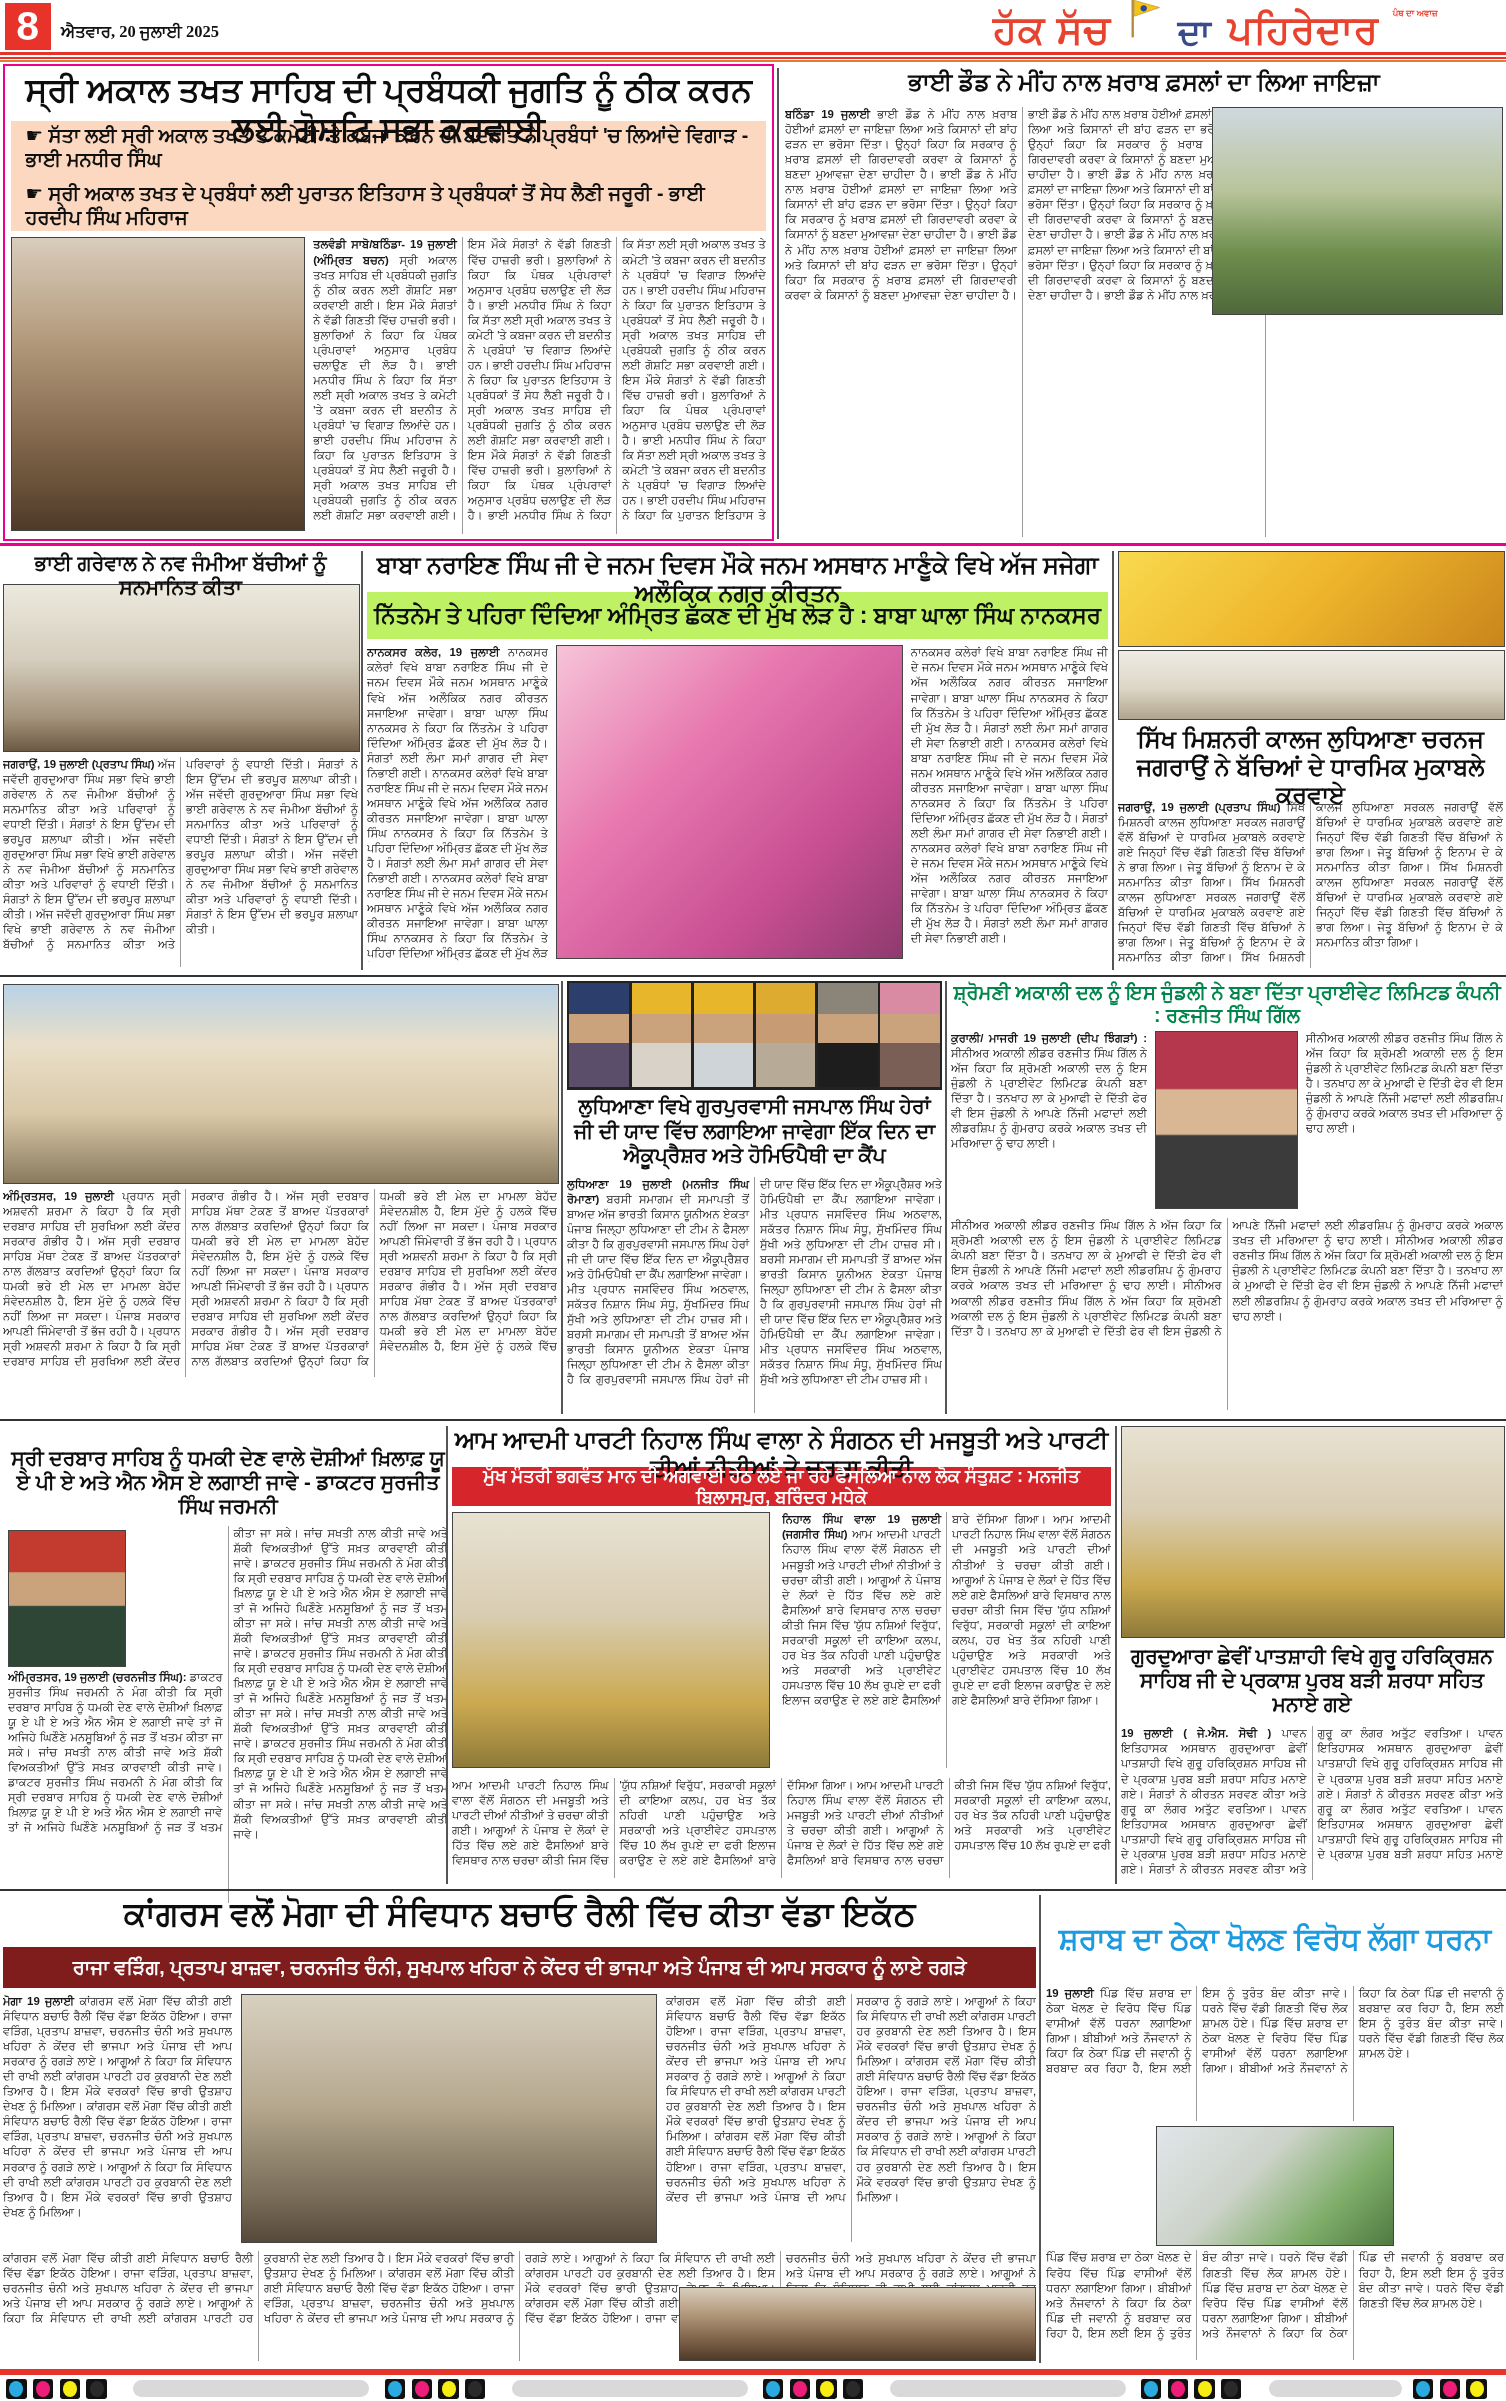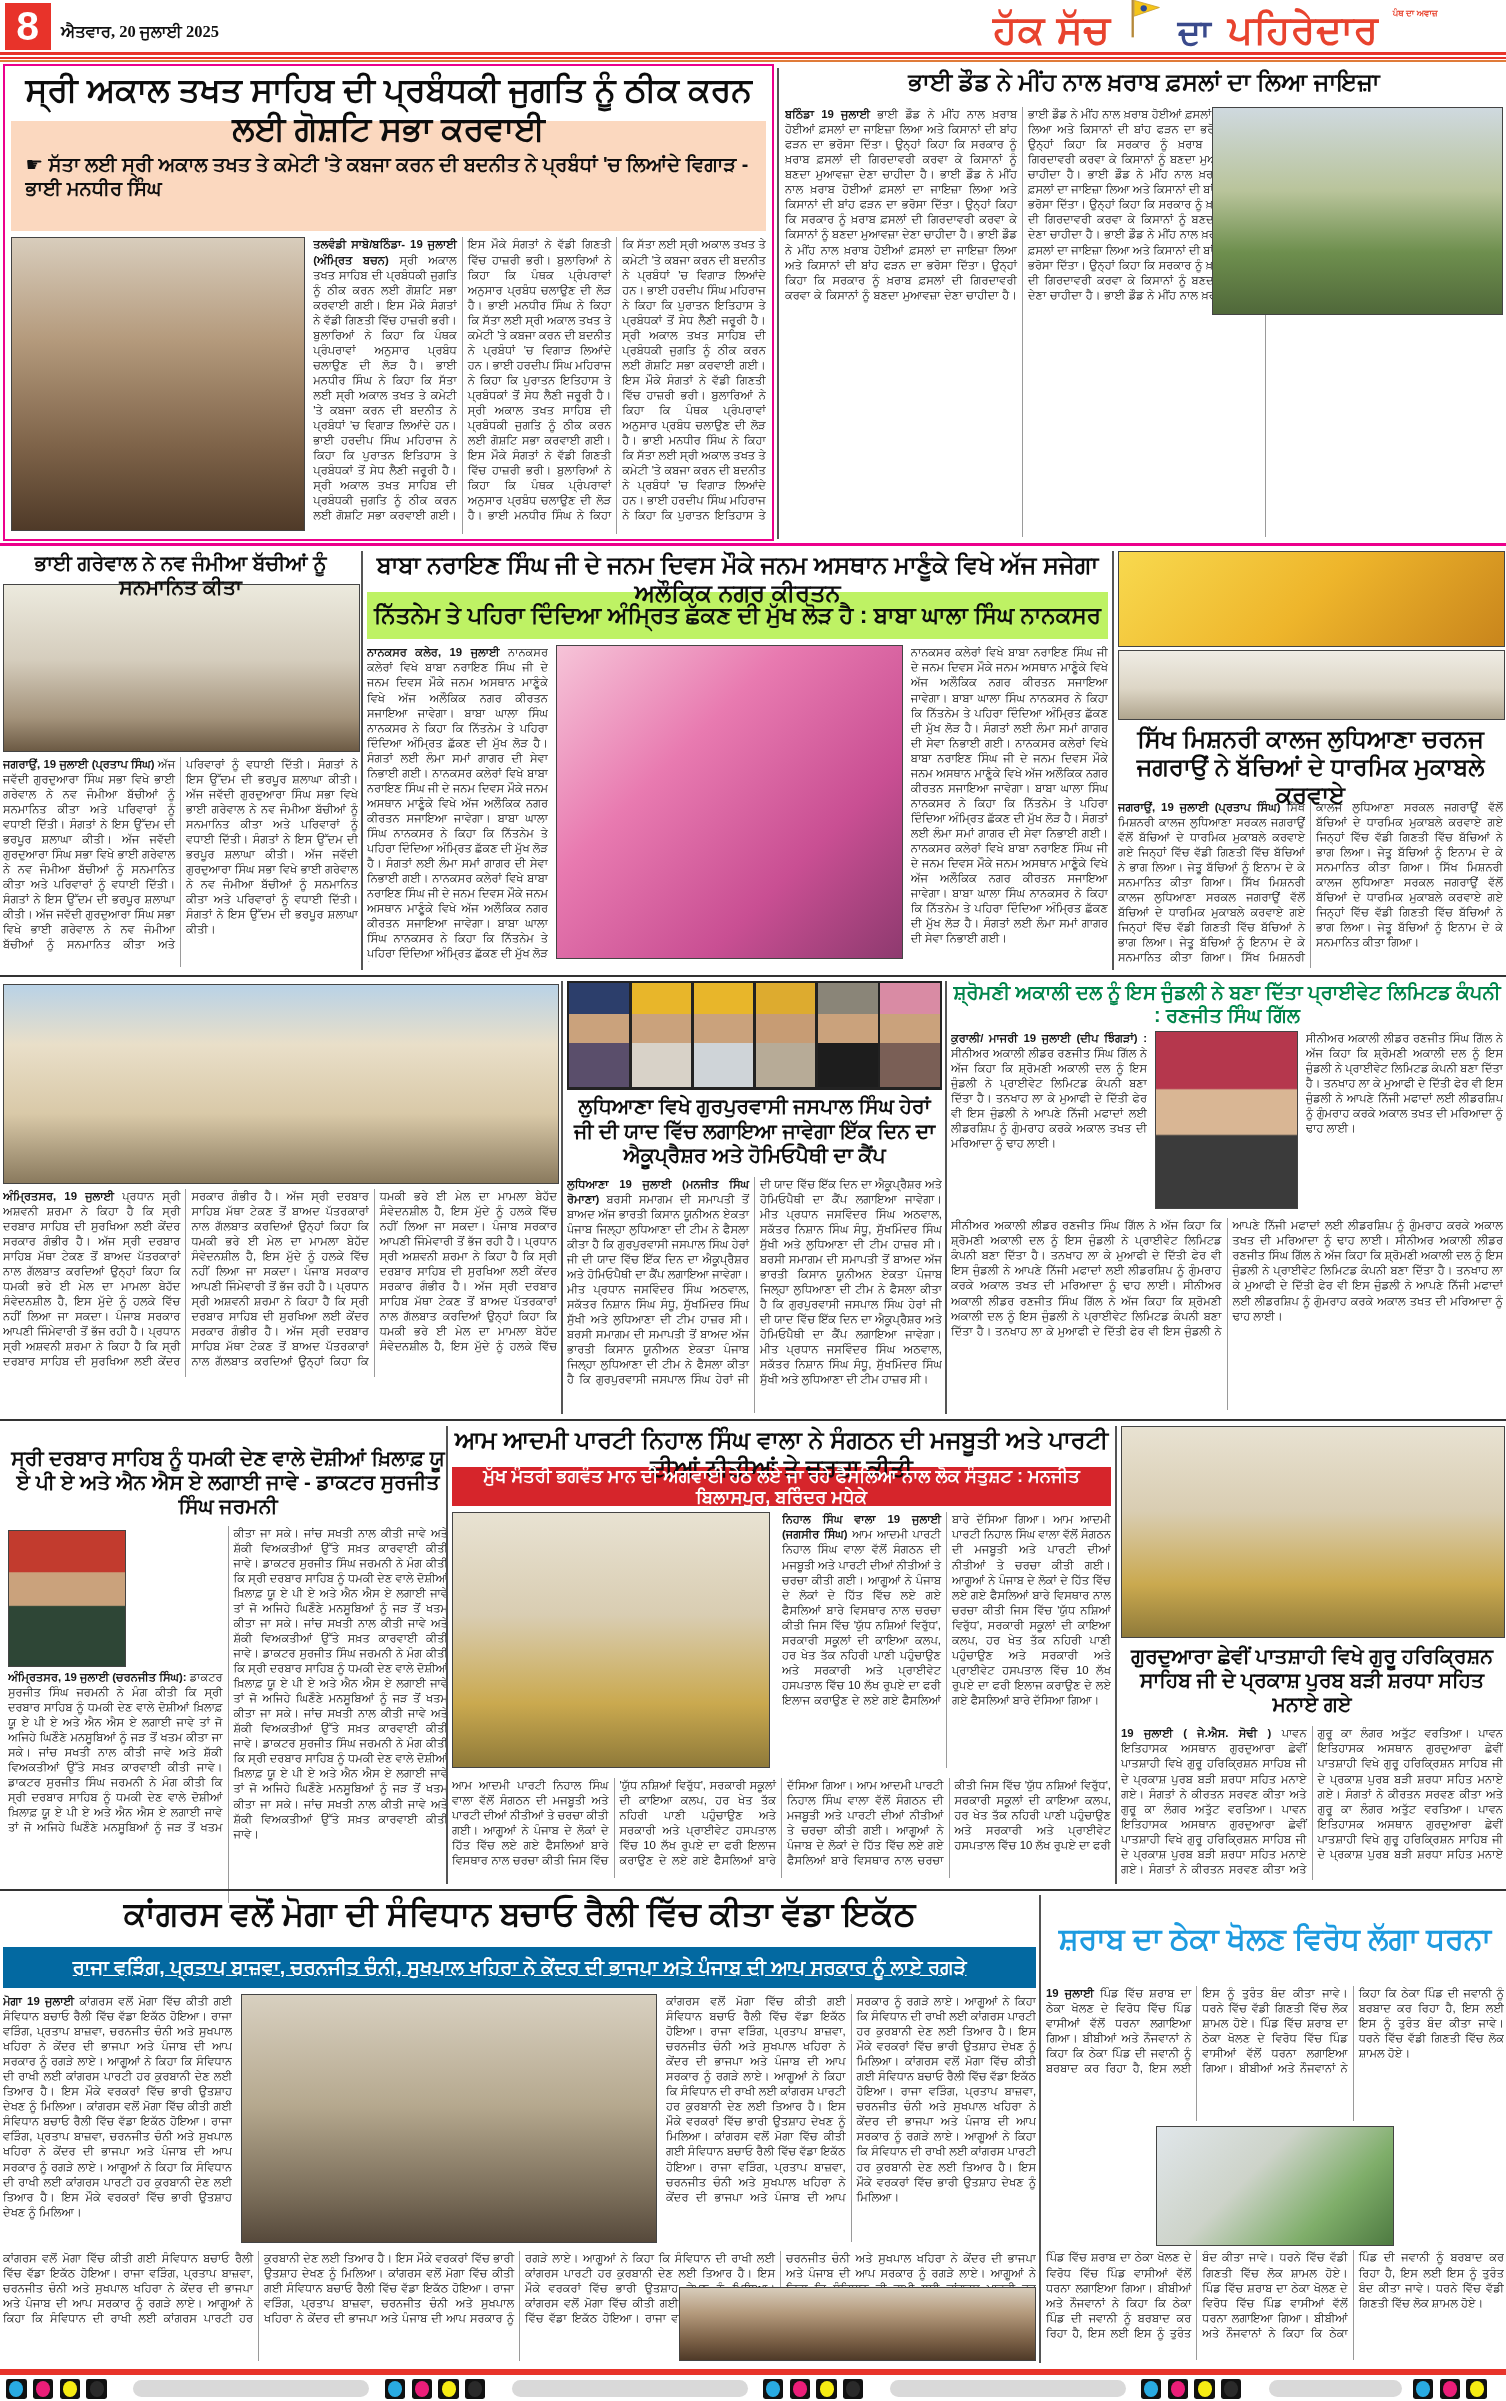--- a/index.html
+++ b/index.html
@@ -24,21 +24,21 @@
   .hl-lg{font-size:24px;}
   .hl-md{font-size:20.4px;}
   .hl-red{color:#ed1a4f;}
   .hl-green{color:#00854a;}
   .hl-blue{color:#1d9be0;font-size:30px;}
   .subbar{font-weight:bold;text-align:center;}
   .peachbox{background:#fbd8bf;padding:7.9px 14px;display:flex;flex-direction:column;justify-content:center;gap:9.4px;}
   .peachbox .b-line{font-size:19.6px;font-weight:bold;text-align:left;color:#101010;line-height:1.25;}
   .greenbar-light{background:#bef264;color:#0d0d0d;font-size:23px;display:flex;align-items:center;justify-content:center;}
   .redbar{background:#d6252b;color:#fff;font-size:18px;display:flex;align-items:center;padding:0 11px;}
-  .greenbar{background:#0369a1;color:#fff;font-size:19.6px;display:flex;align-items:center;justify-content:center;text-decoration:underline;}
+  .greenbar{background:#7f1d1d;color:#fff;font-size:19.6px;display:flex;align-items:center;justify-content:center;}
 
   
   .bodytxt{font-size:11.4px;line-height:1.32;text-align:justify;color:#161616;overflow:hidden;}
   .cols2{column-count:2;column-gap:11px;column-rule:0.8px solid #9a9a9a;}
   .cols3{column-count:3;column-gap:11px;column-rule:0.8px solid #9a9a9a;}
   .cols4{column-count:4;column-gap:11px;column-rule:0.8px solid #9a9a9a;}
   .dateline{font-weight:bold;}
 
   
   .photo{overflow:hidden;border:0.8px solid #444;}
@@ -92,20 +92,21 @@
   </div>
 
   <div class="abs rule" style="left:0;top:52px;width:1506px;height:3.1px;"></div>
   <div class="abs rule" style="left:0;top:57px;width:1506px;height:1.6px;"></div>
   <div class="abs rule-orange" style="left:0;top:60px;width:1506px;height:1.6px;"></div>
 
   <div class="abs" style="left:3.1px;top:64px;width:771px;height:477px;border:2.4px solid #ec008c;padding:4.7px 6.3px;">
     <div class="hl hl-xl" style="height:46px;">ਸ੍ਰੀ ਅਕਾਲ ਤਖਤ ਸਾਹਿਬ ਦੀ ਪ੍ਰਬੰਧਕੀ ਜੁਗਤਿ ਨੂੰ ਠੀਕ ਕਰਨ ਲਈ ਗੋਸ਼ਟਿ ਸਭਾ ਕਰਵਾਈ</div>
     <div class="peachbox" style="height:94px;margin-top:4.7px;">
       <div class="b-line">☛ ਸੱਤਾ ਲਈ ਸ੍ਰੀ ਅਕਾਲ ਤਖਤ ਤੇ ਕਮੇਟੀ 'ਤੇ ਕਬਜਾ ਕਰਨ ਦੀ ਬਦਨੀਤ ਨੇ ਪ੍ਰਬੰਧਾਂ 'ਚ ਲਿਆਂਦੇ ਵਿਗਾੜ - ਭਾਈ ਮਨਧੀਰ ਸਿੰਘ</div>
+      <div class="b-line">☛ ਸ੍ਰੀ ਅਕਾਲ ਤਖਤ ਦੇ ਪ੍ਰਬੰਧਾਂ ਲਈ ਪੁਰਾਤਨ ਇਤਿਹਾਸ ਤੇ ਪ੍ਰਬੰਧਕਾਂ ਤੋਂ ਸੇਧ ਲੈਣੀ ਜਰੂਰੀ - ਭਾਈ ਹਰਦੀਪ ਸਿੰਘ ਮਹਿਰਾਜ</div>
     </div>
     <div style="display:flex;gap:7.9px;margin-top:6.3px;height:300px;">
       <div class="photo ph-crowd" style="width:292px;height:292px;flex:none;"></div>
       <div class="bodytxt cols3" style="flex:1;height:297px;">
         <span class="dateline">ਤਲਵੰਡੀ ਸਾਬੋ/ਬਠਿੰਡਾ- 19 ਜੁਲਾਈ (ਅੰਮ੍ਰਿਤ ਬਚਨ)</span>
         <span> ਸ੍ਰੀ ਅਕਾਲ ਤਖਤ ਸਾਹਿਬ ਦੀ ਪ੍ਰਬੰਧਕੀ ਜੁਗਤਿ ਨੂੰ ਠੀਕ ਕਰਨ ਲਈ ਗੋਸ਼ਟਿ ਸਭਾ ਕਰਵਾਈ ਗਈ। ਇਸ ਮੌਕੇ ਸੰਗਤਾਂ ਨੇ ਵੱਡੀ ਗਿਣਤੀ ਵਿੱਚ ਹਾਜ਼ਰੀ ਭਰੀ। ਬੁਲਾਰਿਆਂ ਨੇ ਕਿਹਾ ਕਿ ਪੰਥਕ ਪ੍ਰੰਪਰਾਵਾਂ ਅਨੁਸਾਰ ਪ੍ਰਬੰਧ ਚਲਾਉਣ ਦੀ ਲੋੜ ਹੈ। ਭਾਈ ਮਨਧੀਰ ਸਿੰਘ ਨੇ ਕਿਹਾ ਕਿ ਸੱਤਾ ਲਈ ਸ੍ਰੀ ਅਕਾਲ ਤਖਤ ਤੇ ਕਮੇਟੀ 'ਤੇ ਕਬਜਾ ਕਰਨ ਦੀ ਬਦਨੀਤ ਨੇ ਪ੍ਰਬੰਧਾਂ 'ਚ ਵਿਗਾੜ ਲਿਆਂਦੇ ਹਨ। ਭਾਈ ਹਰਦੀਪ ਸਿੰਘ ਮਹਿਰਾਜ ਨੇ ਕਿਹਾ ਕਿ ਪੁਰਾਤਨ ਇਤਿਹਾਸ ਤੇ ਪ੍ਰਬੰਧਕਾਂ ਤੋਂ ਸੇਧ ਲੈਣੀ ਜਰੂਰੀ ਹੈ। ਸ੍ਰੀ ਅਕਾਲ ਤਖਤ ਸਾਹਿਬ ਦੀ ਪ੍ਰਬੰਧਕੀ ਜੁਗਤਿ ਨੂੰ ਠੀਕ ਕਰਨ ਲਈ ਗੋਸ਼ਟਿ ਸਭਾ ਕਰਵਾਈ ਗਈ। ਇਸ ਮੌਕੇ ਸੰਗਤਾਂ ਨੇ ਵੱਡੀ ਗਿਣਤੀ ਵਿੱਚ ਹਾਜ਼ਰੀ ਭਰੀ। ਬੁਲਾਰਿਆਂ ਨੇ ਕਿਹਾ ਕਿ ਪੰਥਕ ਪ੍ਰੰਪਰਾਵਾਂ ਅਨੁਸਾਰ ਪ੍ਰਬੰਧ ਚਲਾਉਣ ਦੀ ਲੋੜ ਹੈ। ਭਾਈ ਮਨਧੀਰ ਸਿੰਘ ਨੇ ਕਿਹਾ ਕਿ ਸੱਤਾ ਲਈ ਸ੍ਰੀ ਅਕਾਲ ਤਖਤ ਤੇ ਕਮੇਟੀ 'ਤੇ ਕਬਜਾ ਕਰਨ ਦੀ ਬਦਨੀਤ ਨੇ ਪ੍ਰਬੰਧਾਂ 'ਚ ਵਿਗਾੜ ਲਿਆਂਦੇ ਹਨ। ਭਾਈ ਹਰਦੀਪ ਸਿੰਘ ਮਹਿਰਾਜ ਨੇ ਕਿਹਾ ਕਿ ਪੁਰਾਤਨ ਇਤਿਹਾਸ ਤੇ ਪ੍ਰਬੰਧਕਾਂ ਤੋਂ ਸੇਧ ਲੈਣੀ ਜਰੂਰੀ ਹੈ। ਸ੍ਰੀ ਅਕਾਲ ਤਖਤ ਸਾਹਿਬ ਦੀ ਪ੍ਰਬੰਧਕੀ ਜੁਗਤਿ ਨੂੰ ਠੀਕ ਕਰਨ ਲਈ ਗੋਸ਼ਟਿ ਸਭਾ ਕਰਵਾਈ ਗਈ। ਇਸ ਮੌਕੇ ਸੰਗਤਾਂ ਨੇ ਵੱਡੀ ਗਿਣਤੀ ਵਿੱਚ ਹਾਜ਼ਰੀ ਭਰੀ। ਬੁਲਾਰਿਆਂ ਨੇ ਕਿਹਾ ਕਿ ਪੰਥਕ ਪ੍ਰੰਪਰਾਵਾਂ ਅਨੁਸਾਰ ਪ੍ਰਬੰਧ ਚਲਾਉਣ ਦੀ ਲੋੜ ਹੈ। ਭਾਈ ਮਨਧੀਰ ਸਿੰਘ ਨੇ ਕਿਹਾ ਕਿ ਸੱਤਾ ਲਈ ਸ੍ਰੀ ਅਕਾਲ ਤਖਤ ਤੇ ਕਮੇਟੀ 'ਤੇ ਕਬਜਾ ਕਰਨ ਦੀ ਬਦਨੀਤ ਨੇ ਪ੍ਰਬੰਧਾਂ 'ਚ ਵਿਗਾੜ ਲਿਆਂਦੇ ਹਨ। ਭਾਈ ਹਰਦੀਪ ਸਿੰਘ ਮਹਿਰਾਜ ਨੇ ਕਿਹਾ ਕਿ ਪੁਰਾਤਨ ਇਤਿਹਾਸ ਤੇ ਪ੍ਰਬੰਧਕਾਂ ਤੋਂ ਸੇਧ ਲੈਣੀ ਜਰੂਰੀ ਹੈ। ਸ੍ਰੀ ਅਕਾਲ ਤਖਤ ਸਾਹਿਬ ਦੀ ਪ੍ਰਬੰਧਕੀ ਜੁਗਤਿ ਨੂੰ ਠੀਕ ਕਰਨ ਲਈ ਗੋਸ਼ਟਿ ਸਭਾ ਕਰਵਾਈ ਗਈ। ਇਸ ਮੌਕੇ ਸੰਗਤਾਂ ਨੇ ਵੱਡੀ ਗਿਣਤੀ ਵਿੱਚ ਹਾਜ਼ਰੀ ਭਰੀ। ਬੁਲਾਰਿਆਂ ਨੇ ਕਿਹਾ ਕਿ ਪੰਥਕ ਪ੍ਰੰਪਰਾਵਾਂ ਅਨੁਸਾਰ ਪ੍ਰਬੰਧ ਚਲਾਉਣ ਦੀ ਲੋੜ ਹੈ। ਭਾਈ ਮਨਧੀਰ ਸਿੰਘ ਨੇ ਕਿਹਾ ਕਿ ਸੱਤਾ ਲਈ ਸ੍ਰੀ ਅਕਾਲ ਤਖਤ ਤੇ ਕਮੇਟੀ 'ਤੇ ਕਬਜਾ ਕਰਨ ਦੀ ਬਦਨੀਤ ਨੇ ਪ੍ਰਬੰਧਾਂ 'ਚ ਵਿਗਾੜ ਲਿਆਂਦੇ ਹਨ। ਭਾਈ ਹਰਦੀਪ ਸਿੰਘ ਮਹਿਰਾਜ ਨੇ ਕਿਹਾ ਕਿ ਪੁਰਾਤਨ ਇਤਿਹਾਸ ਤੇ ਪ੍ਰਬੰਧਕਾਂ ਤੋਂ ਸੇਧ ਲੈਣੀ ਜਰੂਰੀ ਹੈ। ਸ੍ਰੀ ਅਕਾਲ ਤਖਤ ਸਾਹਿਬ ਦੀ ਪ੍ਰਬੰਧਕੀ ਜੁਗਤਿ ਨੂੰ ਠੀਕ ਕਰਨ ਲਈ ਗੋਸ਼ਟਿ ਸਭਾ ਕਰਵਾਈ ਗਈ। ਇਸ ਮੌਕੇ ਸੰਗਤਾਂ ਨੇ ਵੱਡੀ ਗਿਣਤੀ ਵਿੱਚ ਹਾਜ਼ਰੀ ਭਰੀ। ਬੁਲਾਰਿਆਂ ਨੇ ਕਿਹਾ ਕਿ ਪੰਥਕ ਪ੍ਰੰਪਰਾਵਾਂ ਅਨੁਸਾਰ ਪ੍ਰਬੰਧ ਚਲਾਉਣ ਦੀ ਲੋੜ ਹੈ। ਭਾਈ ਮਨਧੀਰ ਸਿੰਘ ਨੇ ਕਿਹਾ ਕਿ ਸੱਤਾ ਲਈ ਸ੍ਰੀ ਅਕਾਲ ਤਖਤ ਤੇ ਕਮੇਟੀ 'ਤੇ ਕਬਜਾ ਕਰਨ ਦੀ ਬਦਨੀਤ ਨੇ ਪ੍ਰਬੰਧਾਂ 'ਚ ਵਿਗਾੜ ਲਿਆਂਦੇ ਹਨ। ਭਾਈ ਹਰਦੀਪ ਸਿੰਘ ਮਹਿਰਾਜ ਨੇ ਕਿਹਾ ਕਿ ਪੁਰਾਤਨ ਇਤਿਹਾਸ ਤੇ ਪ੍ਰਬੰਧਕਾਂ ਤੋਂ ਸੇਧ ਲੈਣੀ ਜਰੂਰੀ ਹੈ।</span>
       </div>
     </div>
   </div>
 

